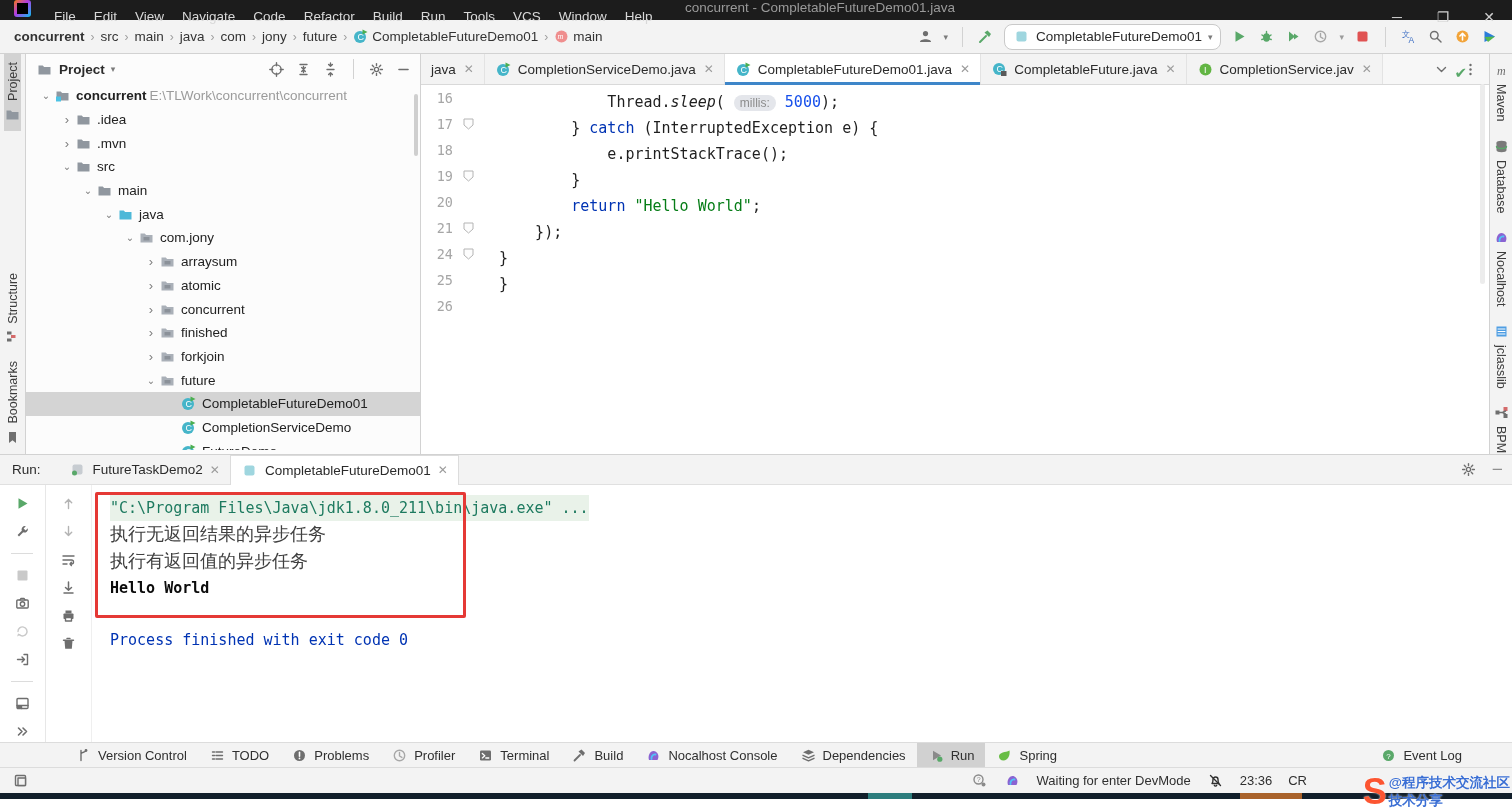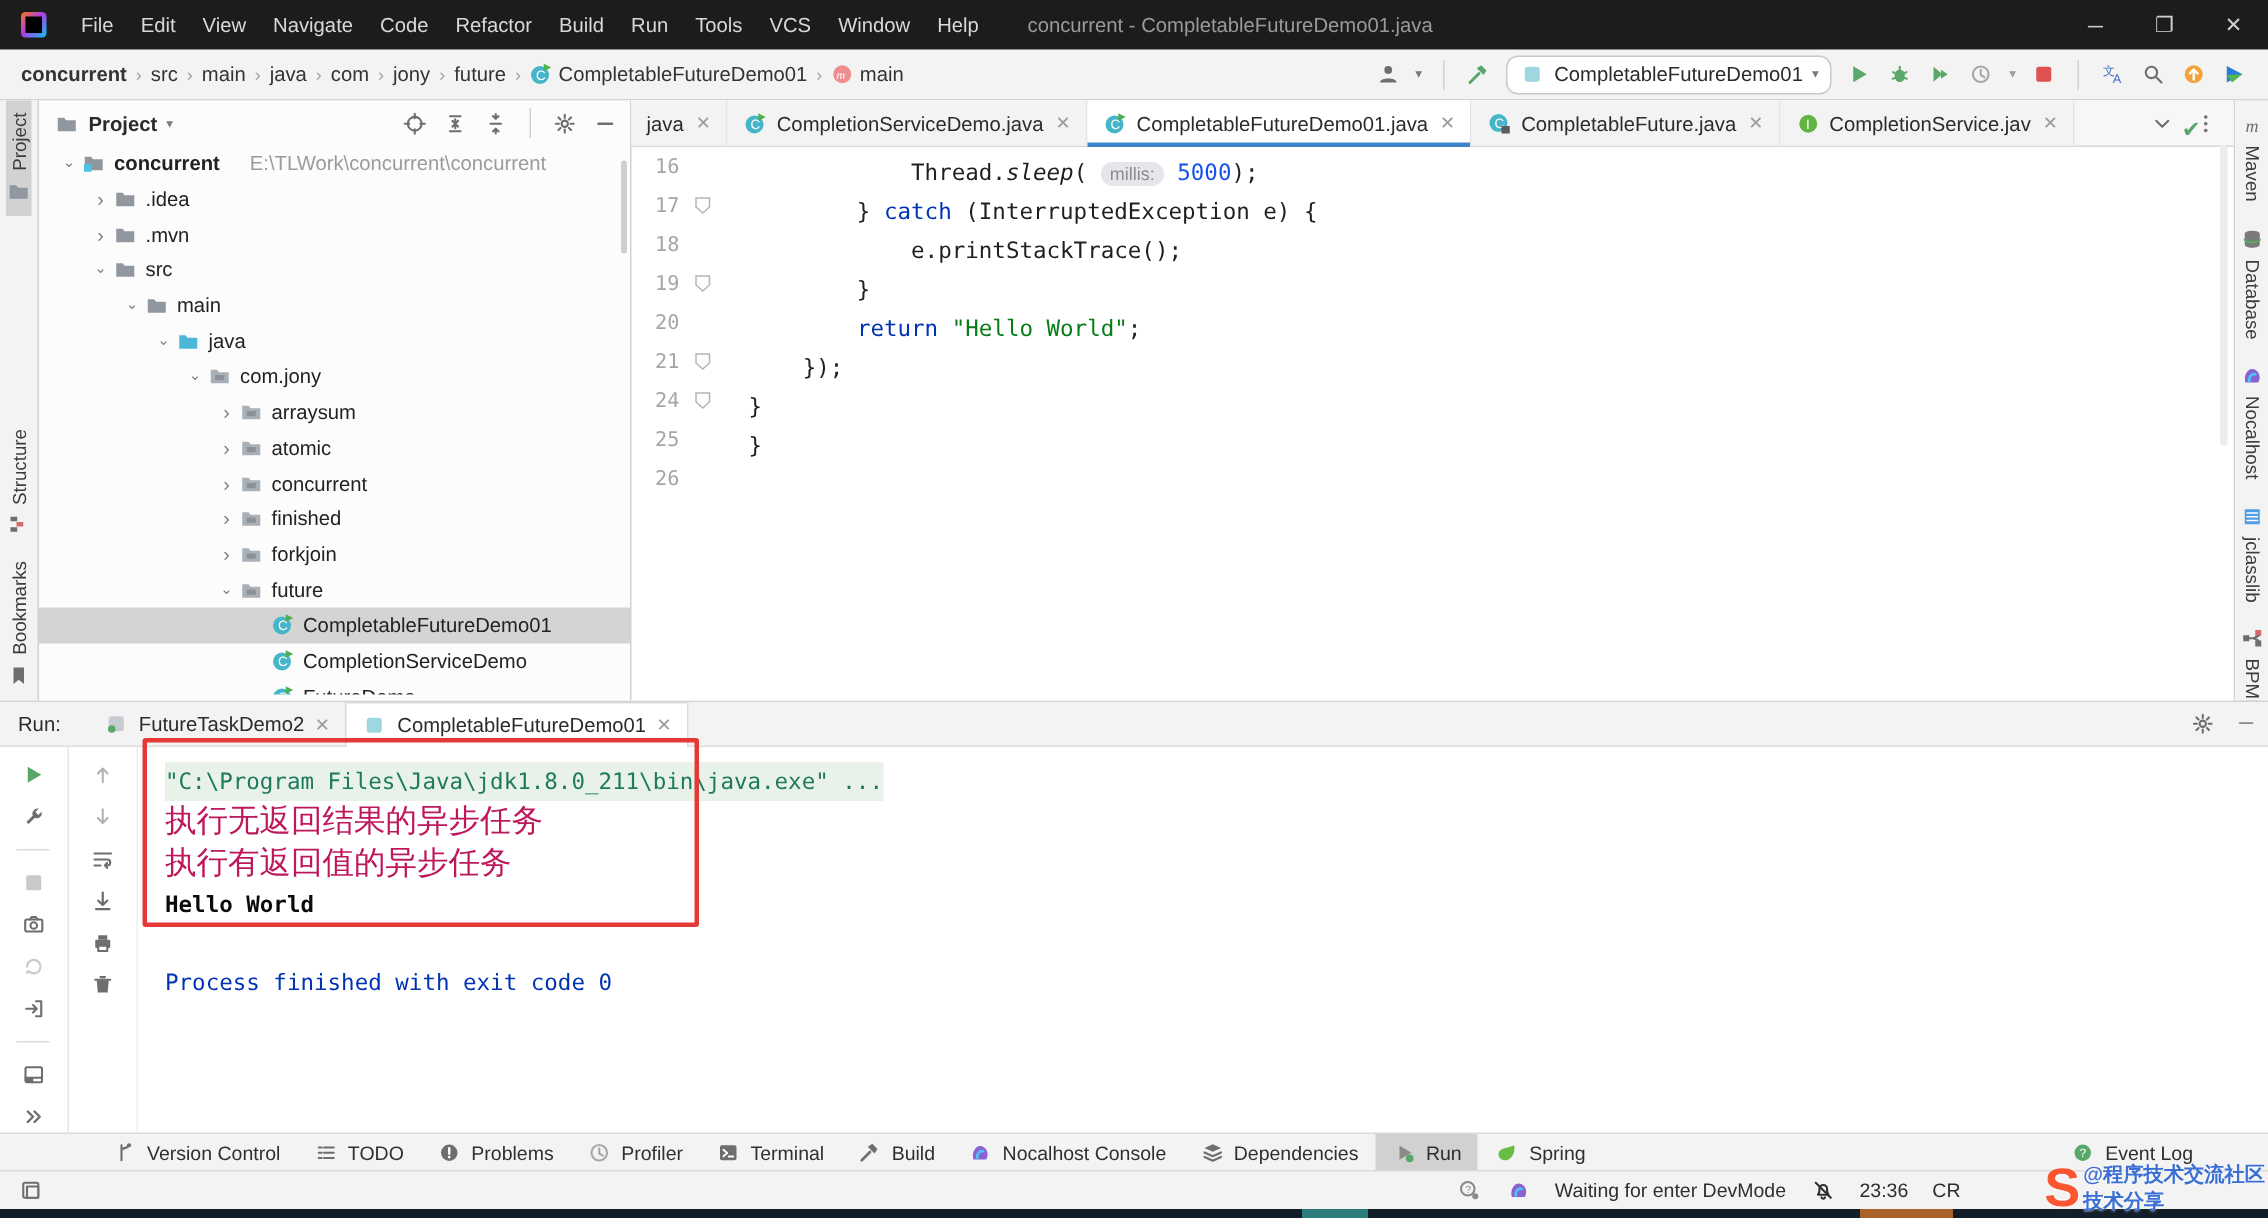--- a/index.html
+++ b/index.html
@@ -1,21 +1,21 @@
 <!DOCTYPE html>
 <html><head>
 <meta charset="utf-8">
 <style>
   * { margin:0; padding:0; box-sizing:border-box; }
   html,body { width:1512px; height:812px; overflow:hidden; background:#fff;
     font-family:"Liberation Sans","DejaVu Sans",sans-serif; font-size:13px; color:#1f1f1f; }
   #app { position:relative; width:1512px; height:812px; display:flex; flex-direction:column; }
 
   
-  .titlebar { height:33px; background:#1c1c1c; display:flex; align-items:center; color:#d8d8d8; flex:none; position:relative; }
+  .titlebar { height:20px; background:#1c1c1c; display:flex; align-items:flex-start; color:#d8d8d8; flex:none; position:relative; }
   .idea-logo { width:17px; height:17px; margin:0 14px 0 14px; border-radius:3px;
     background:linear-gradient(135deg,#f97a12 0%,#b03be3 45%,#07c3f2 100%); position:relative; }
   .idea-logo:after { content:""; position:absolute; inset:3px; background:#000; }
   .menu-item { padding:0 9px; height:33px; line-height:33px; font-size:13.5px; cursor:default; }
   .win-title { position:absolute; left:685px; color:#9a9a9a; font-size:13.5px; }
   .win-controls { margin-left:auto; display:flex; height:33px; }
   .win-btn { width:46px; height:33px; display:flex; align-items:center; justify-content:center; font-size:14px; color:#cfcfcf; }
 
   
   .navbar { height:34px; background:#f3f3f3; border-bottom:1px solid #d2d2d2; display:flex; align-items:center; padding-left:14px; flex:none; }
@@ -43,21 +43,21 @@
   .project-panel { width:394px; background:#fcfcfc; display:flex; flex-direction:column; position:relative; }
   .pp-header { height:30px; display:flex; align-items:center; padding:0 8px 0 10px; gap:6px; }
   .pp-title { font-weight:700; font-size:13.5px; color:#2b2b2b; display:flex; align-items:center; gap:6px; }
   .pp-icons { margin-left:auto; display:flex; align-items:center; gap:10px; color:#6e6e6e; }
   .tree { flex:1; overflow:hidden; font-size:13.5px; position:relative; }
   .tree-row { height:23.7px; display:flex; align-items:center; white-space:nowrap; }
   .tree-row.sel { background:#d4d4d4; }
   .tw-chev { width:16px; text-align:center; color:#7e7e7e; font-size:10px; flex:none; }
   .tw-label { margin-left:5px; color:#222; }
   .tw-label.bold { font-weight:700; }
-  .tw-path { margin-left:20px; color:#9b9b9b; }
+  .tw-path { margin-left:3px; color:#9b9b9b; }
   .pp-scroll { position:absolute; right:2px; top:40px; width:4px; height:62px; background:#cfcfcf; border-radius:2px; }
 
   
   .editor { flex:1; display:flex; flex-direction:column; background:#fff; min-width:0; position:relative; }
   .tabsbar { height:31px; background:#f7f7f7; border-bottom:1px solid #d9d9d9; display:flex; align-items:stretch; flex:none; }
   .etab { display:flex; align-items:center; gap:6px; padding:0 10px; font-size:13.5px; color:#2b2b2b; border-right:1px solid #e3e3e3; position:relative; background:#f3f3f3; }
   .etab.active { background:#fff; }
   .etab.active:after { content:""; position:absolute; left:0; right:0; bottom:-1px; height:3px; background:#3e86c9; }
   .etab .close { color:#9b9b9b; font-size:12px; margin-left:2px; }
   .tabs-end { margin-left:auto; display:flex; align-items:center; gap:12px; padding:0 10px; color:#6e6e6e; }
@@ -86,21 +86,21 @@
   .rtab.sel { background:#fff; border:1px solid #dcdcdc; border-bottom:none; }
   .rtab .close { color:#9b9b9b; font-size:12px; }
   .rp-hicons { margin-left:auto; display:flex; gap:16px; color:#6e6e6e; }
   .rp-body { flex:1; display:flex; min-height:0; }
   .rp-tools { width:92px; flex:none; display:flex; border-right:1px solid #efefef; }
   .rp-col { width:46px; display:flex; flex-direction:column; align-items:center; padding-top:10px; gap:11px; }
   .rp-col:first-child { border-right:1px solid #e7e7e7; }
   .tool-sep { width:22px; height:1px; background:#dcdcdc; margin:2px 0; }
   .console { flex:1; padding:10px 0 0 18px; font-family:"DejaVu Sans Mono","Liberation Mono",monospace; font-size:15px; line-height:26px; }
   .c-cmd { color:#1d7a5f; background:#e9f2e9; display:inline-block; }
-  .c-cn { font-family:"Liberation Serif","DejaVu Serif",serif; font-size:21px; color:#be185d; }
+  .c-cn { font-family:"Liberation Serif","DejaVu Serif",serif; font-size:18px; color:#404040; }
   .c-out { color:#0b0b0b; font-weight:700; }
   .c-sys { color:#0033b3; }
   .c-blank { height:26px; }
 
   
   .tw-bar { height:25px; background:#f3f3f3; border-top:1px solid #dcdcdc; display:flex; align-items:center; padding-left:64px; flex:none; font-size:13px; color:#2f2f2f; }
   .twb-item { display:flex; align-items:center; gap:6px; padding:0 11px; height:25px; cursor:default; }
   .twb-item.sel { background:#d1d1d1; }
   .twb-right { margin-left:auto; display:flex; align-items:center; gap:6px; padding-right:50px; }
 

